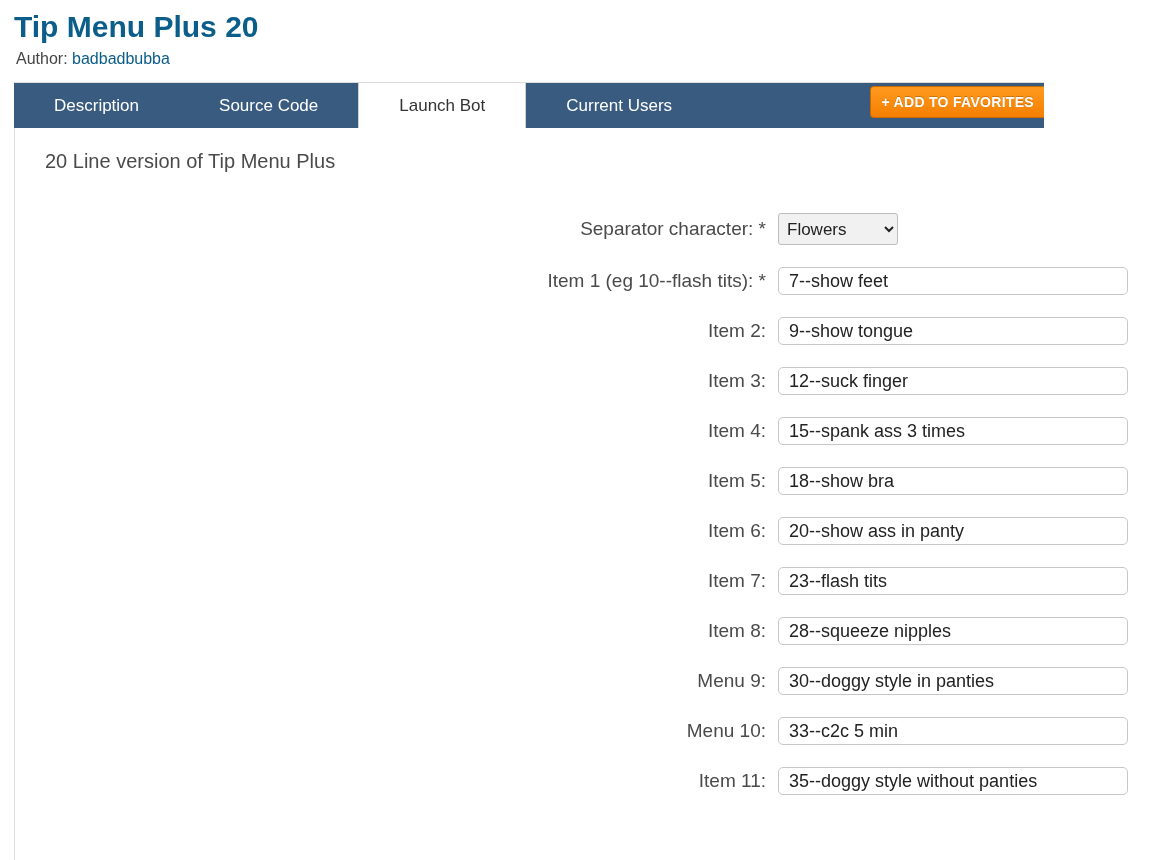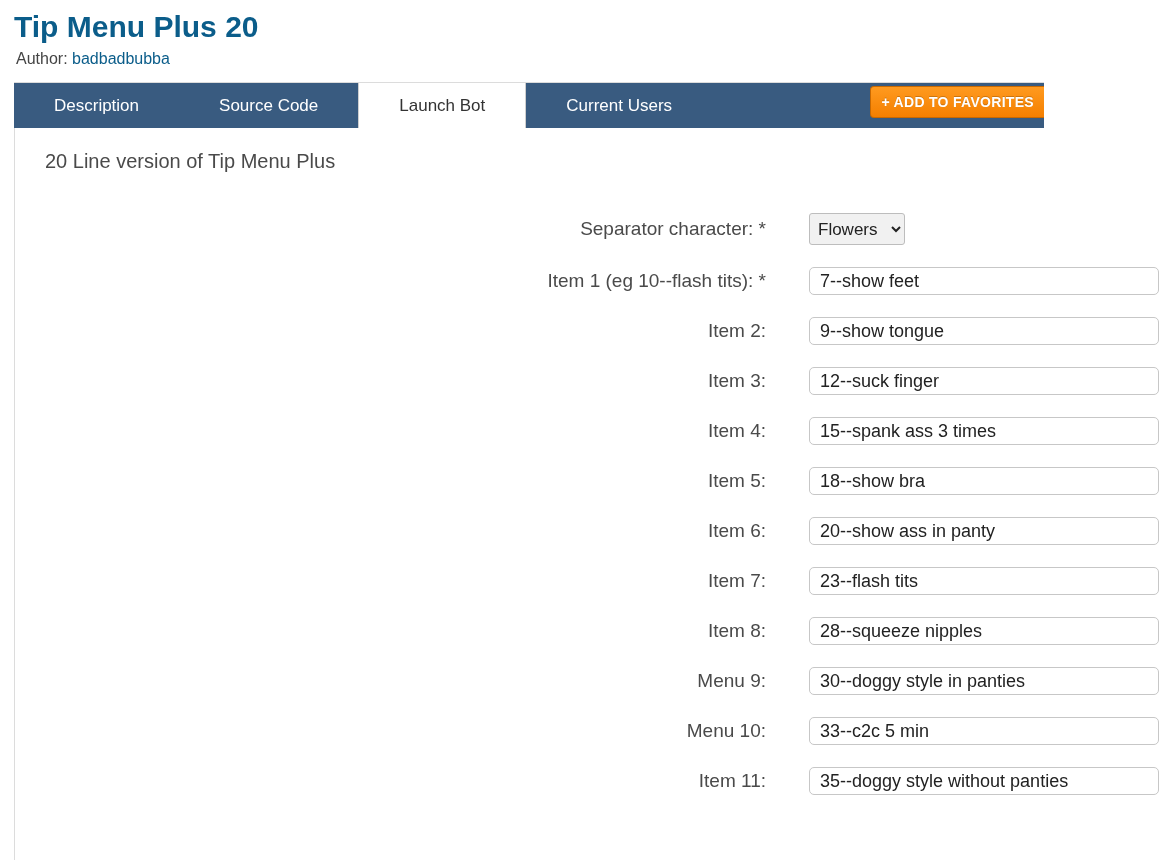--- a/index.html
+++ b/index.html
@@ -86,21 +86,20 @@
   .desc {
     font-size: 20px;
     color: #4a4a4a;
     margin: 0 4px 40px 30px;
   }
 
   .form-row {
     display: flex;
     align-items: center;
     margin: 0 0 22px 0;
-    gap: 31px;
   }
   .form-label {
     width: 763px;
     text-align: right;
     padding-right: 12px;
     font-size: 19px;
     color: #4a4a4a;
     font-weight: 500;
   }
   .form-control {
@@ -108,21 +107,21 @@
     height: 28px;
     border: 1px solid #c7c7c7;
     border-radius: 5px;
     font-size: 18px;
     padding: 0 10px;
     color: #222;
     background: #fff;
     font-family: Arial, sans-serif;
   }
   select.form-control.small {
-    width: 96px;
+    width: 120px;
     height: 32px;
     font-size: 17px;
     border-radius: 3px;
     background: #f1f1f1;
     border: 1px solid #bdbdbd;
     padding: 0 4px;
   }
 </style>
 </head>
 <body>

